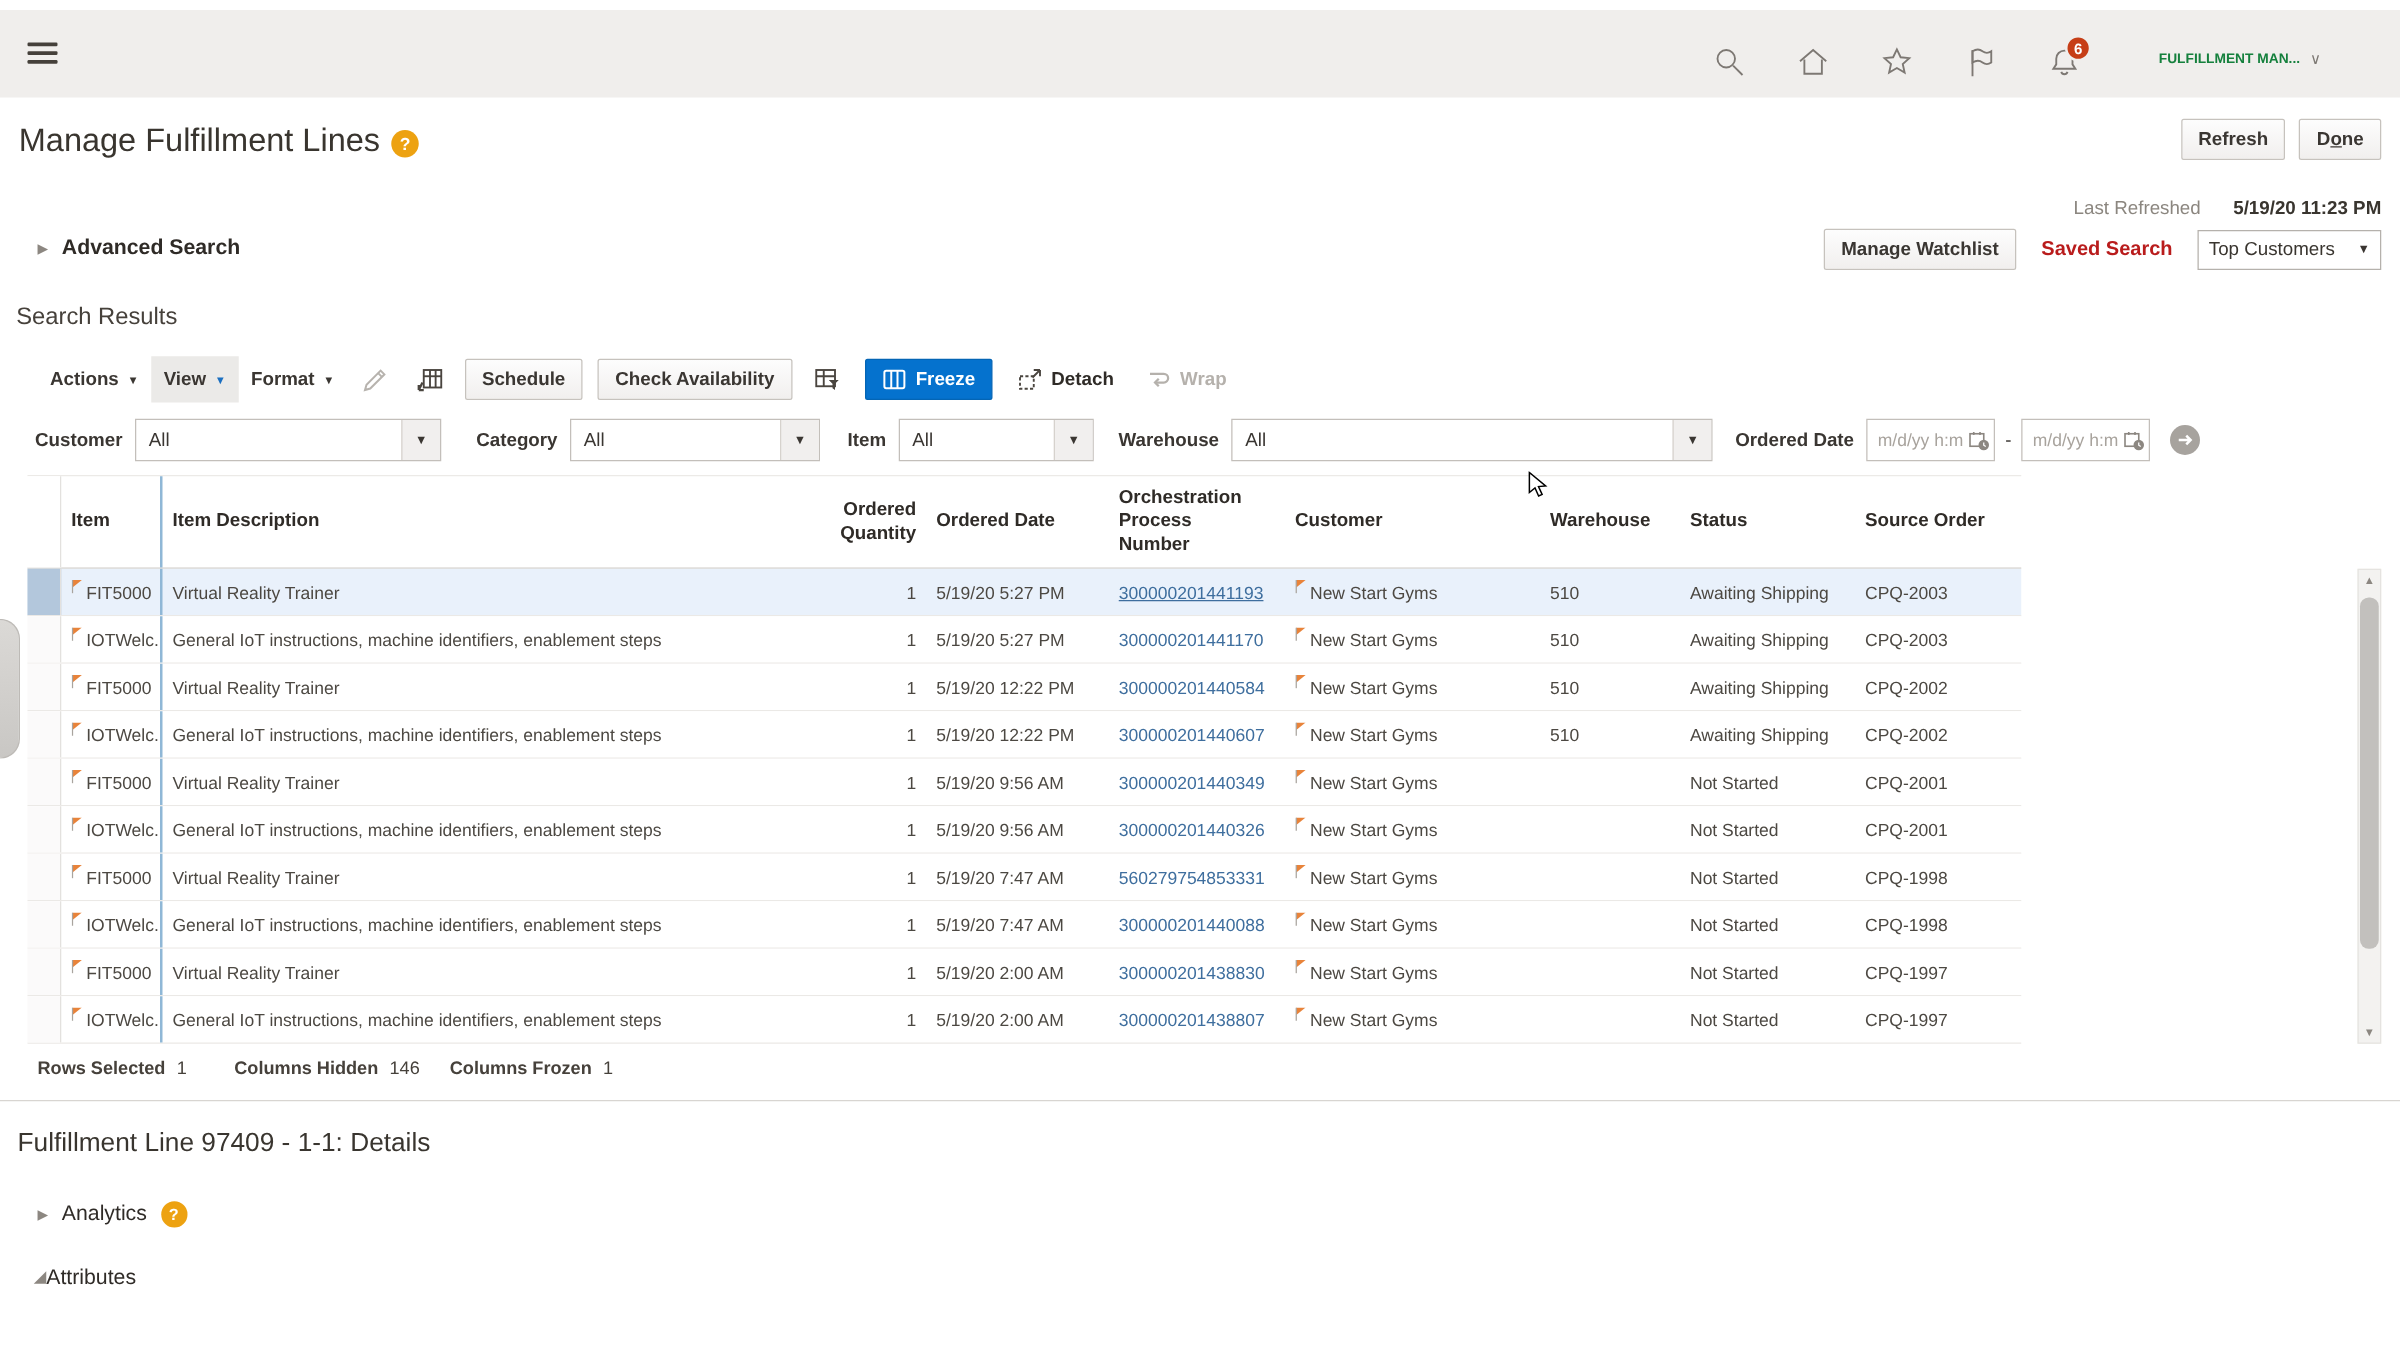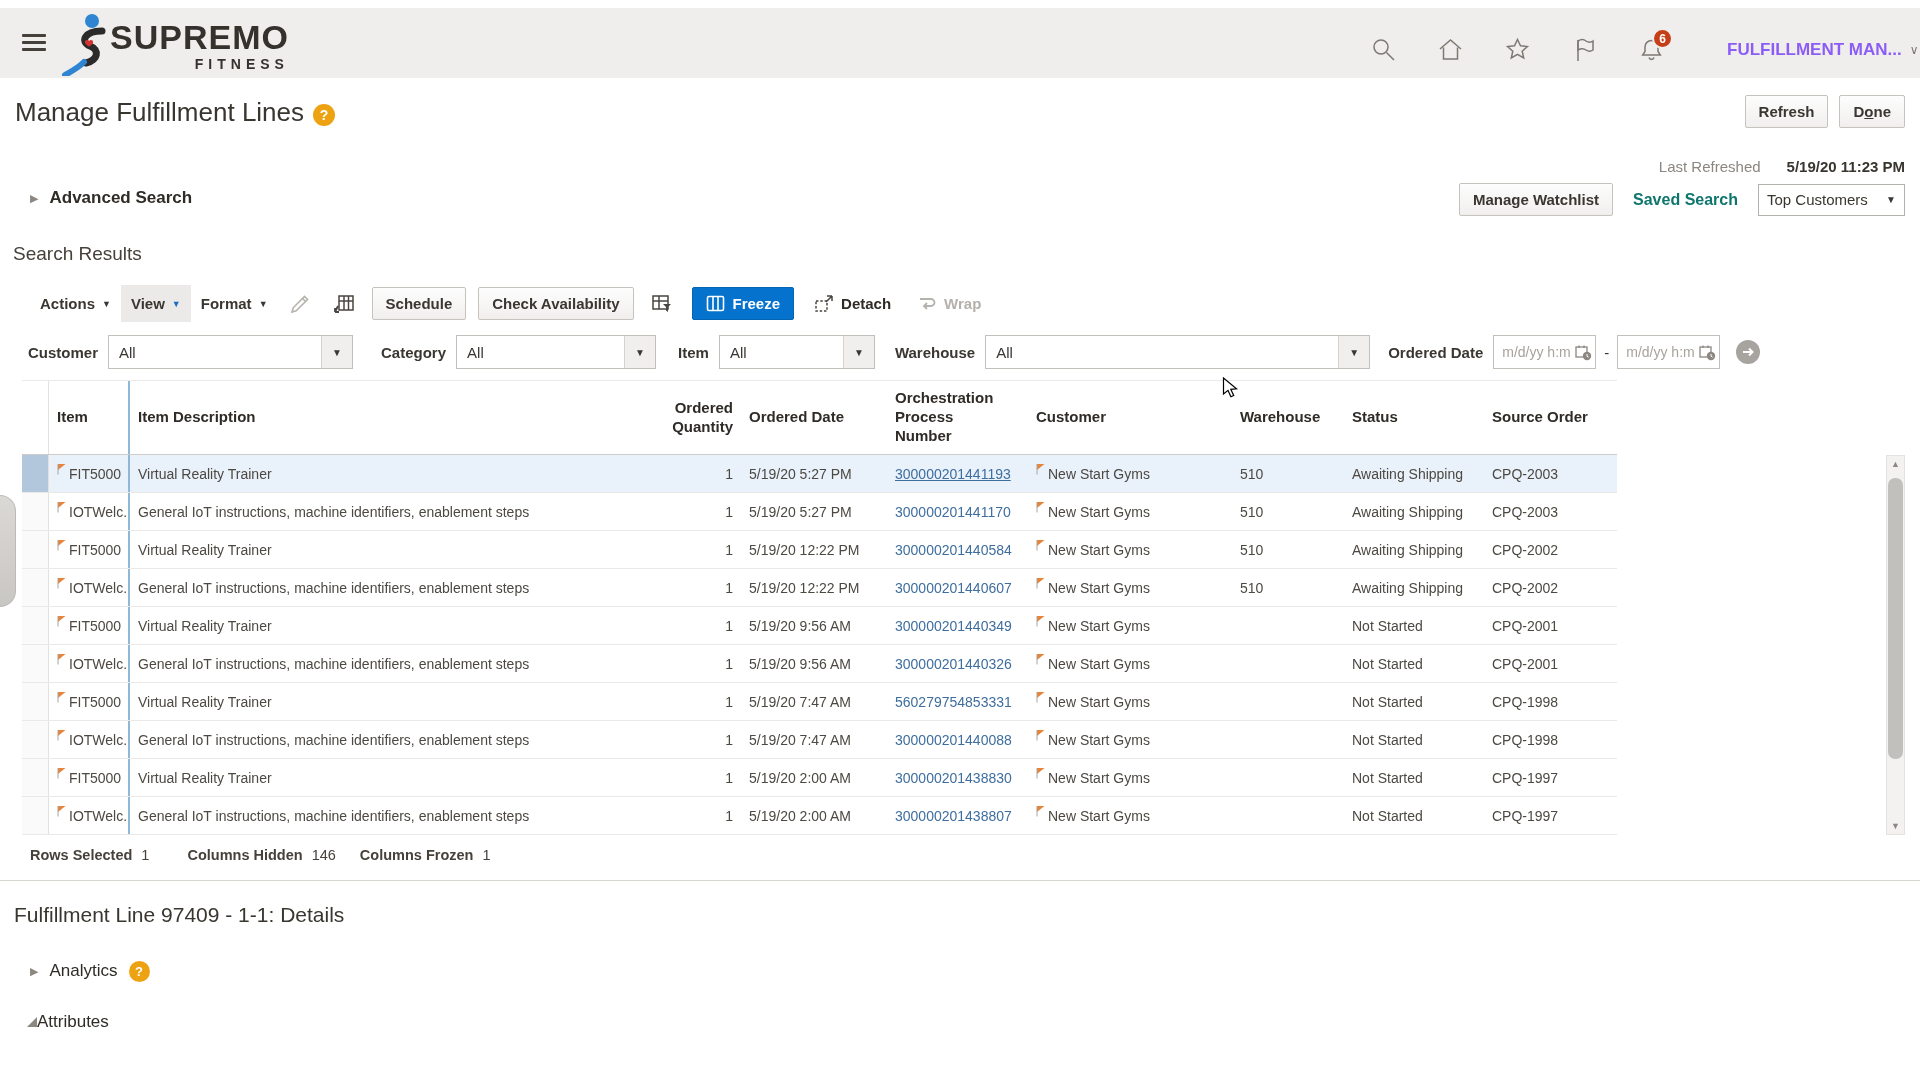--- a/index.html
+++ b/index.html
@@ -14,41 +14,41 @@
   .brand { position:absolute; left:62px; top:2px; display:flex; align-items:flex-start; }
   .brand-text { display:flex; flex-direction:column; margin-left:-6px; margin-top:10px; }
   .brand-name { font-size:34px; font-weight:bold; letter-spacing:1px; color:#35312c; line-height:34px; }
   .brand-sub { font-size:14px; font-weight:bold; letter-spacing:5px; color:#35312c; align-self:flex-end; margin-top:2px; }
   .top-icons { position:absolute; top:28px; left:1370px; display:flex; align-items:center; gap:40px; }
   .ticon { width:27px; height:27px; position:relative; cursor:pointer; }
   .ticon svg { width:27px; height:27px; stroke:#7d7873; fill:none; stroke-width:1.5; }
   .badge { position:absolute; left:14px; top:-8px; width:21px; height:21px; background:#c63e17; border-radius:50%;
            color:#fff; font-size:12px; font-weight:bold; display:flex; align-items:center; justify-content:center; border:2px solid #f0eeec; }
   .user-menu { position:absolute; top:32px; left:1727px; display:flex; align-items:center; gap:8px; cursor:pointer; }
-  .user-menu .label { font-size:17px; font-weight:bold; color:#8b5cf6; }
+  .user-menu .label { font-size:11px; font-weight:bold; color:#15803d; }
   .user-menu .chev { font-size:12px; color:#7d7873; }
 
   
   .page-title-row { position:absolute; top:97px; left:15px; display:flex; align-items:center; gap:9px; }
   .page-title { font-size:26px; font-weight:500; color:#39352f; }
   .help-icon { width:22px; height:22px; border-radius:50%; background:#eda211; color:#fff; font-weight:bold; font-size:14px;
                display:flex; align-items:center; justify-content:center; margin-top:4px; }
   .btn { display:inline-flex; align-items:center; justify-content:center; height:33px; padding:0 13px;
          background:linear-gradient(#fdfdfd,#f1efee); border:1px solid #c6c2bd; border-radius:2px;
          font-size:15px; font-weight:bold; color:#3a3632; cursor:pointer; white-space:nowrap; }
   .hdr-buttons { position:absolute; top:95px; right:15px; display:flex; gap:11px; }
   .last-refreshed { position:absolute; top:158px; right:15px; display:flex; gap:26px; align-items:baseline; }
   .last-refreshed .lbl { font-size:15px; color:#8b867f; }
   .last-refreshed .val { font-size:15px; font-weight:bold; color:#39352f; }
 
   .adv-search { position:absolute; top:188px; left:30px; display:flex; align-items:center; gap:11px; cursor:pointer; }
   .tri-right { font-size:11px; color:#8c8781; }
   .adv-search .lbl { font-size:17px; font-weight:bold; color:#2f2b27; }
   .watchlist-row { position:absolute; top:183px; right:15px; display:flex; align-items:center; gap:20px; }
-  .watchlist-row .ss-label { font-size:16px; font-weight:bold; color:#0f766e; }
+  .watchlist-row .ss-label { font-size:16px; font-weight:bold; color:#b91c1c; }
   .fake-select { display:flex; align-items:center; justify-content:space-between; width:147px; height:32px;
                  border:1px solid #b5b1ac; background:#fff; padding:0 8px; font-size:15px; color:#39352f; cursor:pointer; }
   .fake-select .caret { font-size:10px; color:#3a3632; }
 
   .results-heading { position:absolute; top:243px; left:13px; font-size:19px; color:#46413b; }
 
   
   .toolbar { position:absolute; top:285px; left:30px; height:37px; display:flex; align-items:center; }
   .menu-item { display:flex; align-items:center; gap:7px; font-size:15px; font-weight:600; color:#3a3632; padding:0 10px; height:37px; cursor:pointer; }
   .menu-item .caret { font-size:9px; color:#3a3632; }
@@ -128,32 +128,20 @@
 <body>
 
 <div id="app">
 
   <div class="topbar">
     <div class="hamburger">
         <span></span>
         <span></span>
         <span></span>
       </div>
-    <div class="brand">
-      <svg width="54" height="66" viewBox="0 0 54 66">
-        <circle cx="30" cy="11" r="7" fill="#2f85d2"></circle>
-        <path d="M40 21 C22 21 18 32 28 36 C38 40 36 50 24 53" stroke="#2b2b2b" stroke-width="7" fill="none" stroke-linecap="round"></path>
-        <path d="M27 31 c-1.6-2.2-5-0.6-3.9 2 c0.8 1.8 3.9 3.6 3.9 3.6 c0 0 3.1-1.8 3.9-3.6 c1.1-2.6-2.3-4.2-3.9-2 Z" fill="#d4322e"></path>
-        <path d="M22 52 C16 58 10 61 3 65" stroke="#2f85d2" stroke-width="6" fill="none" stroke-linecap="round"></path>
-      </svg>
-      <div class="brand-text">
-        <span class="brand-name">SUPREMO</span>
-        <span class="brand-sub">FITNESS</span>
-      </div>
-    </div>
     <div class="top-icons">
       <div class="ticon">
         <svg viewBox="0 0 27 27">
             <circle cx="11" cy="11" r="7"></circle>
             <line x1="16.5" y1="16.5" x2="24" y2="24"></line>
           </svg>
       </div>
       <div class="ticon">
         <svg viewBox="0 0 27 27">
             <path d="M3 13 L13.5 4 L24 13"></path>

